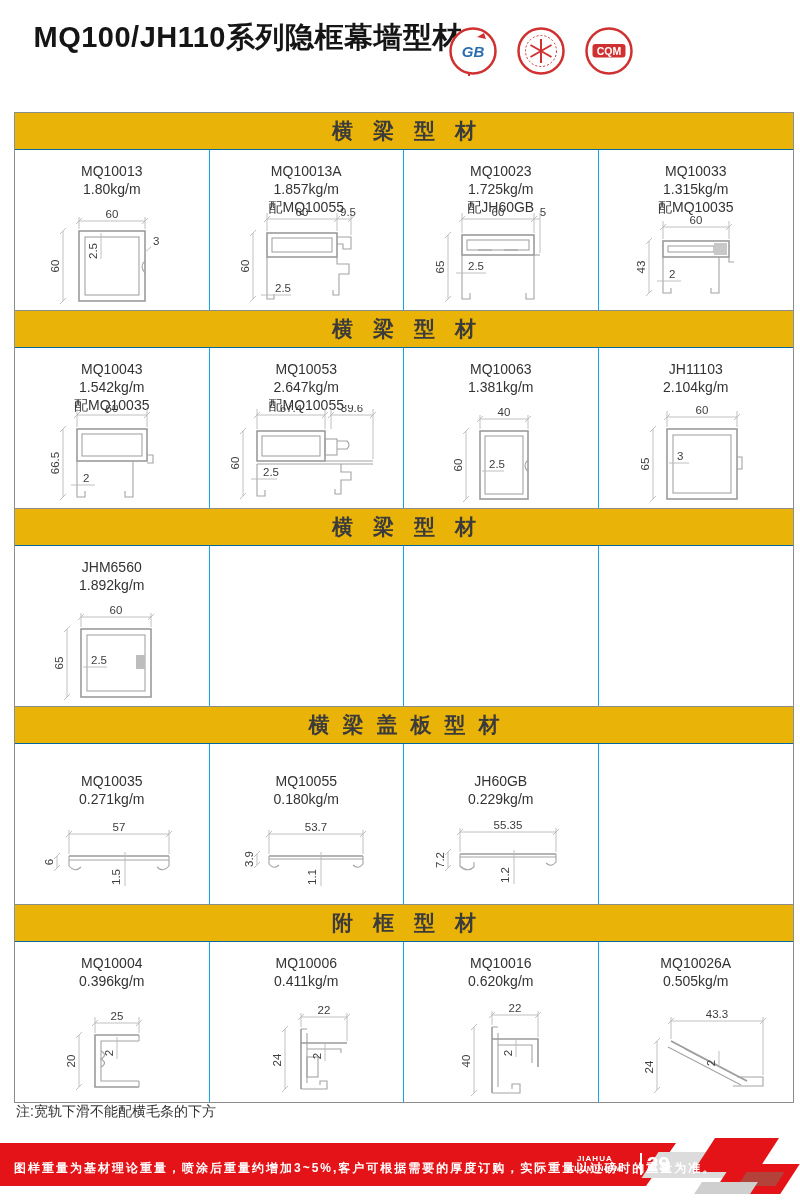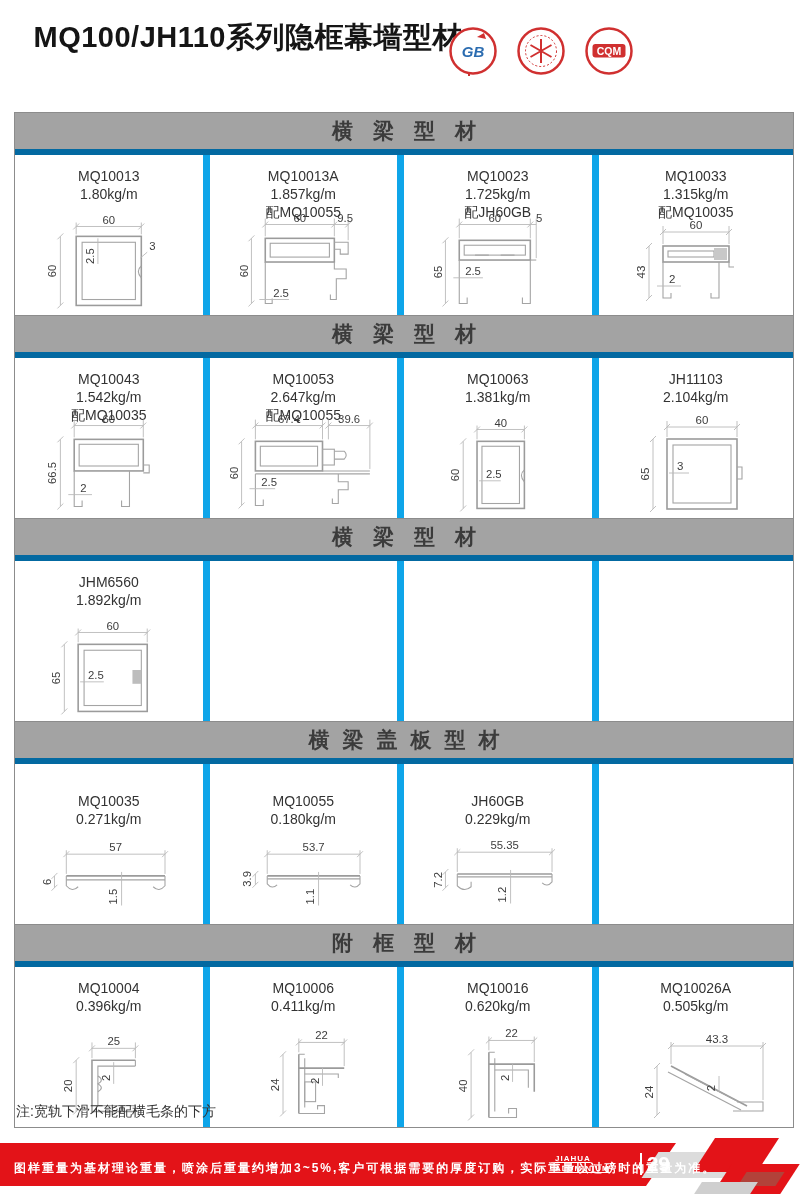--- a/index.html
+++ b/index.html
@@ -11,48 +11,48 @@
   .header{position:absolute;top:0;left:0;width:640px;height:100px;}
   .title-block{position:absolute;right:178px;top:22px;text-align:right;}
   .title{font-size:29px;font-weight:bold;color:#151515;letter-spacing:0.5px;line-height:1.1;}
   .subtitle{font-size:13px;font-weight:600;color:#2c2c2c;margin-top:3px;word-spacing:4px;}
   .hdr-divider{position:absolute;right:170px;top:28px;width:2px;height:48px;background:#c9322d;}
   .logos{position:absolute;right:6px;top:26px;display:flex;gap:18px;}
   .logo svg{display:block;}
 
   
   .table{position:absolute;left:14px;top:112px;width:778px;border:1px solid #8c8c8c;background:#fff;}
-  .band{height:36px;border-bottom:6px solid #0369a1;background:#a3a3a3;
+  .band{height:36px;border-bottom:1px solid #0369a1;background:#eab308;
         display:flex;align-items:center;justify-content:center;}
   .band span{font-size:21px;font-weight:bold;color:#3b3b3b;letter-spacing:20px;margin-left:20px;}
   .sec3 .band span{letter-spacing:13px;margin-left:13px;}
   .row{display:flex;height:160px;border-bottom:1px solid #8c8c8c;}
   .sec4 .row{border-bottom:none;}
   .cell{flex:1 1 25%;position:relative;text-align:center;padding-top:12px;box-sizing:border-box;
-        border-right:7px solid #0ea5e9;}
+        border-right:1px solid #0ea5e9;}
   .cell:last-child{border-right:none;}
   .sec3 .cell{padding-top:28px;}
   .model,.weight,.match{font-size:14px;line-height:1.3;color:#333;}
   .draw-wrap{position:absolute;left:0;right:0;bottom:1px;display:flex;justify-content:center;}
   .sec3 .draw-wrap{bottom:10px;}
 
   
   .p{fill:none;stroke:#9b9b9b;stroke-width:1.6;}
   .p2{fill:none;stroke:#a4a4a4;stroke-width:1.1;}
   .d{fill:none;stroke:#b9b9b9;stroke-width:0.9;}
   .dt{font-family:"Liberation Sans","DejaVu Sans",sans-serif;font-size:11.5px;fill:#3c3c3c;}
 
   
   .note{position:absolute;left:16px;top:1103px;font-size:14px;color:#333;}
   .footer{position:absolute;left:0;top:1140px;width:800px;height:60px;}
   .fband{position:absolute;left:0;top:3px;width:676px;height:43px;background:#e31318;
          clip-path:polygon(0 0,676px 0,646px 43px,0 43px);}
   .ftext{position:absolute;left:14px;top:20px;font-size:12px;font-weight:bold;color:#fff;letter-spacing:2px;white-space:nowrap;}
   .fbrand{position:absolute;left:555px;top:12px;width:115px;display:flex;align-items:center;color:#fff;z-index:3;}
-  .fbrand-names{flex:1;text-align:left;font-size:8px;font-weight:bold;letter-spacing:1px;line-height:1.25;text-decoration:underline;}
+  .fbrand-names{flex:1;text-align:center;font-size:8px;font-weight:bold;letter-spacing:1px;line-height:1.25;}
   .fbrand-bar{width:2px;height:22px;background:#fff;margin:0 5px;}
   .fpage{font-size:21px;font-weight:bold;}
   .deco{position:absolute;transform:skewX(-33deg);}
   .fs1{left:650px;top:12px;width:84px;height:26px;background:#dcdcdc;}
   .fs2{left:704px;top:-2px;width:64px;height:34px;background:#e31318;}
   .fs3{left:722px;top:24px;width:68px;height:30px;background:#e31318;}
   .fs4{left:742px;top:32px;width:38px;height:14px;background:#b2423a;}
   .fs5{left:698px;top:42px;width:56px;height:12px;background:#cfcfcf;}
 </style>
 </head>

